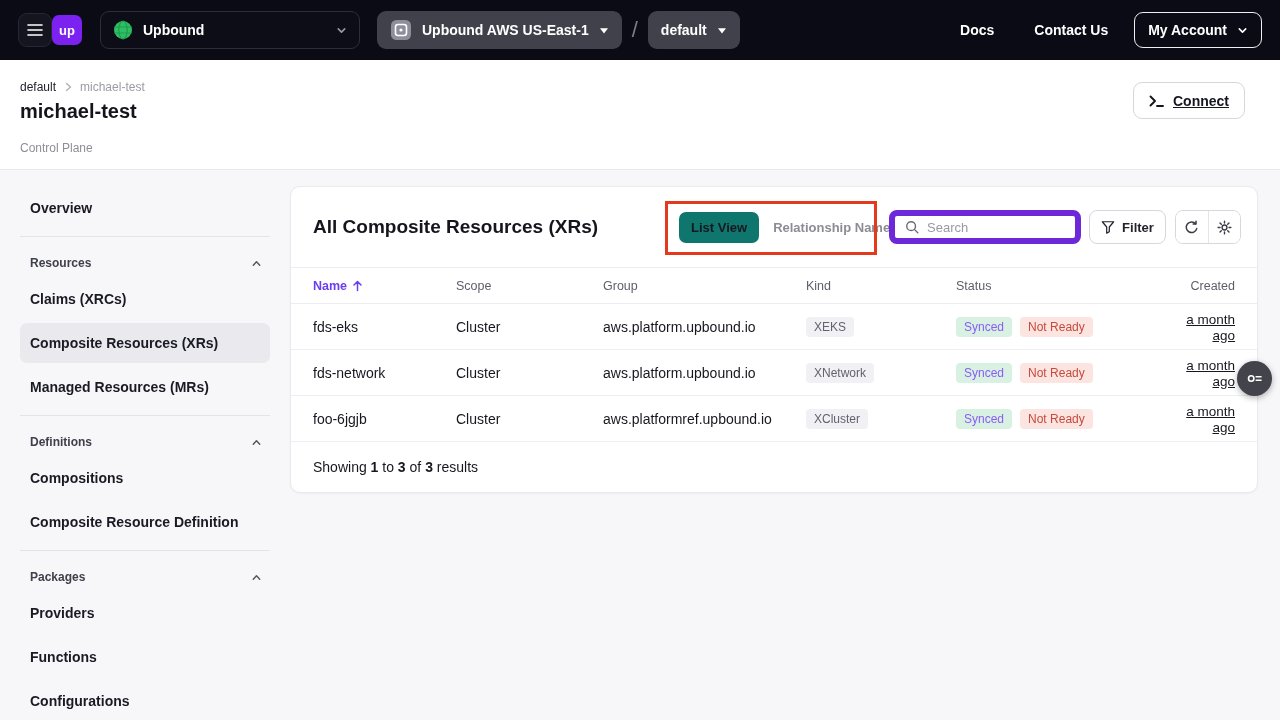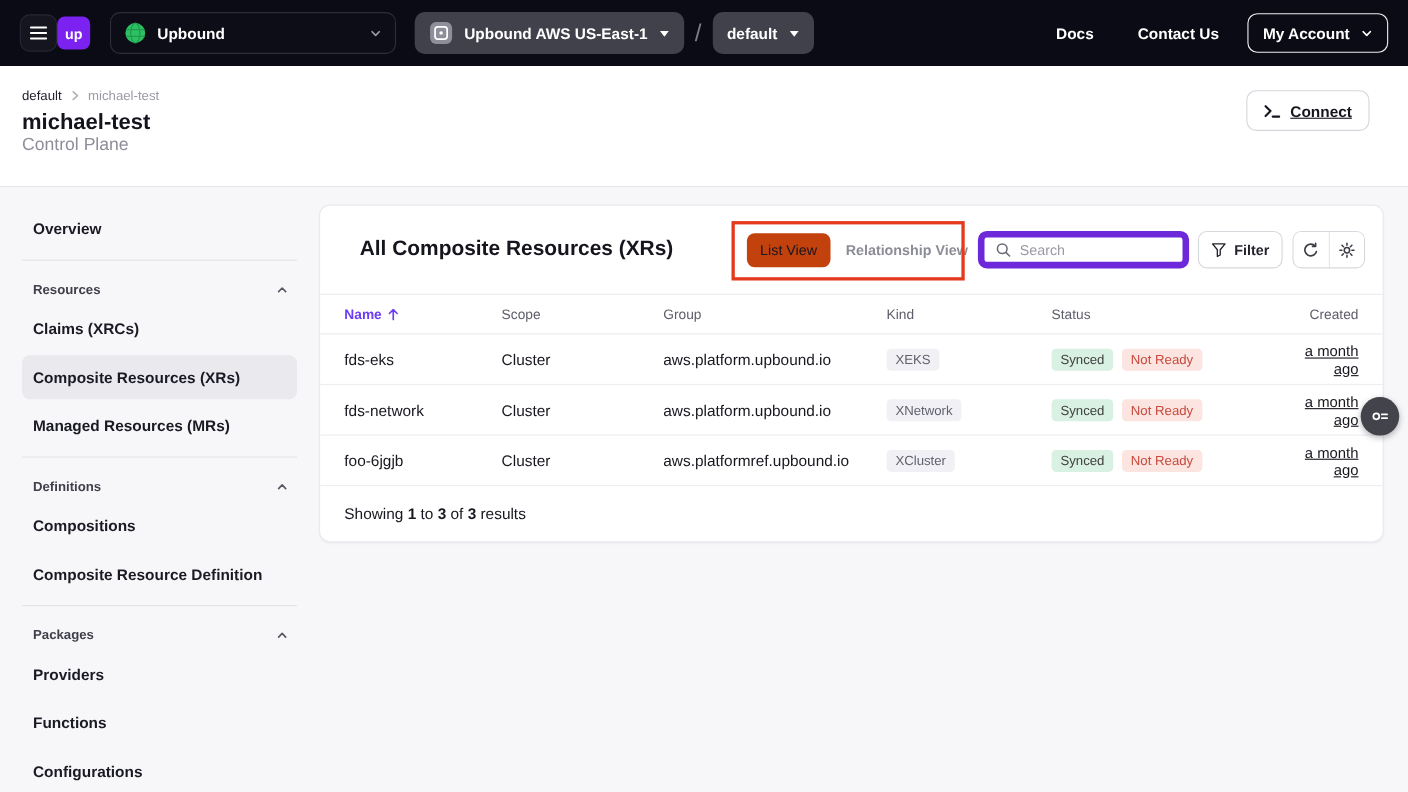--- a/index.html
+++ b/index.html
@@ -19,57 +19,57 @@
   .top-links{margin-left:auto;display:flex;align-items:center;gap:40px;}
   .top-link{color:#fff;font-size:14px;font-weight:600;cursor:pointer;text-decoration:none;}
   .account-btn{margin-left:26px;height:36px;border:1.5px solid #eef0f2;border-radius:9px;background:transparent;color:#fff;font-size:14px;font-weight:600;display:flex;align-items:center;gap:10px;padding:0 13px;cursor:pointer;}
 
   
   .page-header{background:#fff;height:110px;padding:20px 20px 0;position:relative;border-bottom:1px solid #e8e8ee;}
   .breadcrumb{display:flex;align-items:center;gap:7px;font-size:12px;}
   .crumb-root{color:#23232d;cursor:pointer;}
   .crumb-cur{color:#9b9ba5;}
   .page-title{font-size:20px;font-weight:700;color:#14141d;margin-top:6px;}
-  .page-sub{font-size:16px;color:#8e8e99;margin-top:0;}
+  .page-sub{font-size:12px;color:#8e8e99;margin-top:18px;}
   .connect-btn{position:absolute;top:22px;right:35px;height:37px;background:#fff;border:1px solid #d6d6dd;border-radius:9px;display:flex;align-items:center;gap:9px;padding:0 15px;font-size:14px;font-weight:700;color:#15151e;cursor:pointer;text-decoration:underline;}
 
   
   .content{position:relative;height:550px;}
 
   .sidebar{position:absolute;left:20px;top:0;width:250px;padding-top:18px;}
   .nav-item{height:40px;display:flex;align-items:center;padding-left:10px;font-size:14px;color:#1a1a24;border-radius:7px;cursor:pointer;margin-top:4px;font-weight:bold;}
   .nav-item.first{margin-top:0;}
   .nav-item.selected{background:#e9e9ee;}
   .sb-divider{height:1px;background:#e3e3e9;margin-top:8px;}
   .section-header{height:24px;margin-top:14px;display:flex;align-items:center;justify-content:space-between;padding:0 8px 0 10px;font-size:12px;font-weight:700;color:#40404c;cursor:pointer;}
 
   .card{position:absolute;left:290px;top:16px;width:968px;background:#fff;border:1px solid #e9e9ee;border-radius:10px;box-shadow:0 1px 2px rgba(20,20,30,.04);}
   .toolbar{height:80px;position:relative;}
-  .card-title{position:absolute;left:36px;top:40px;transform:translateY(-50%);font-size:19px;font-weight:700;color:#15151e;}
+  .card-title{position:absolute;left:22px;top:40px;transform:translateY(-50%);font-size:19px;font-weight:700;color:#15151e;}
   .view-toggle{position:absolute;left:388px;top:0;height:80px;display:flex;align-items:center;gap:14px;}
-  .toggle-active{background:#c2410c;border-radius:7px;padding:8px 12px;font-size:13px;font-weight:400;color:#17171f;cursor:pointer;}
+  .toggle-active{background:#0f766e;border-radius:7px;padding:8px 12px;font-size:13px;font-weight:700;color:#17171f;cursor:pointer;}
   .toggle-inactive{font-size:13px;font-weight:700;color:#8c8c96;cursor:pointer;}
   .annotation{position:absolute;left:374px;top:14px;width:212px;height:54px;border:3px solid #e4391c;pointer-events:none;z-index:5;}
   .searchbox{position:absolute;left:598px;top:23px;width:192px;height:34px;border:6px solid #6d28d9;border-radius:8px;display:flex;align-items:center;gap:8px;padding:0 10px;background:#fff;}
   .searchbox input{border:none;outline:none;flex:1;font-size:13px;color:#23232d;font-family:inherit;background:transparent;min-width:0;}
   .searchbox input::placeholder{color:#9a9aa5;}
   .filter-btn{position:absolute;left:798px;top:23px;width:77px;height:34px;border:1px solid #d7d7de;border-radius:8px;background:#fff;display:flex;align-items:center;justify-content:center;gap:7px;font-size:13px;font-weight:600;color:#23232d;cursor:pointer;}
   .icon-group{position:absolute;left:884px;top:23px;width:66px;height:34px;border:1px solid #d7d7de;border-radius:8px;display:flex;background:#fff;overflow:hidden;}
   .icon-cell{flex:1;display:flex;align-items:center;justify-content:center;cursor:pointer;background:#fff;border:none;}
   .icon-cell + .icon-cell{border-left:1px solid #e4e4ea;}
 
   .thead,.trow{display:grid;grid-template-columns:143px 147px 203px 150px 205px 1fr;padding:0 22px;align-items:center;}
   .thead{height:37px;border-top:1px solid #ececf1;border-bottom:1px solid #ececf1;font-size:12.5px;color:#5e5e6b;}
   .th-name{color:#6c3df2;font-weight:600;display:flex;align-items:center;gap:5px;cursor:pointer;}
   .th-created{text-align:right;}
   .trow{height:46px;font-size:14px;color:#17171f;border-bottom:1px solid #ededf2;}
   .kind-badge{display:inline-block;background:#f1f1f5;color:#62626e;font-size:12px;padding:3px 8px;border-radius:4px;}
   .status-cell{display:flex;gap:8px;}
   .badge{font-size:12px;padding:3px 8px;border-radius:4px;}
-  .badge.synced{background:#d8f1e2;color:#404040;}
+  .badge.synced{background:#d8f1e2;color:#8b5cf6;}
   .badge.notready{background:#fce4e1;color:#c74a3c;}
   .td-created{text-align:right;}
   .created-link{color:#17171f;text-decoration:underline;font-size:13.5px;cursor:pointer;}
   .tfoot{padding:17px 22px;font-size:14px;color:#17171f;}
 
   .float-btn{position:absolute;left:1237px;top:361px;width:35px;height:35px;border-radius:50%;background:#43434c;border:none;display:flex;align-items:center;justify-content:center;cursor:pointer;box-shadow:0 2px 6px rgba(0,0,0,.3);z-index:20;}
 </style>
 </head>
 <body>
 
@@ -188,21 +188,21 @@
     <div class="nav-item">Functions</div>
     <div class="nav-item">Configurations</div>
   </aside>
 
   <main class="card">
     <div class="toolbar">
       <h2 class="card-title">All Composite Resources (XRs)</h2>
 
       <div class="view-toggle">
         <span class="toggle-active">List View</span>
-        <span class="toggle-inactive">Relationship View</span>
+        <span class="toggle-inactive">Relationship Name</span>
       </div>
       <div class="annotation"></div>
 
       <div class="searchbox">
         <svg width="14" height="14" viewBox="0 0 16 16">
             <circle cx="7" cy="7" r="5" fill="none" stroke="#6a6a76" stroke-width="1.6"></circle>
             <line x1="11" y1="11" x2="14.6" y2="14.6" stroke="#6a6a76" stroke-width="1.6" stroke-linecap="round"></line>
           </svg>
         <input type="text" placeholder="Search" style="">
       </div>

